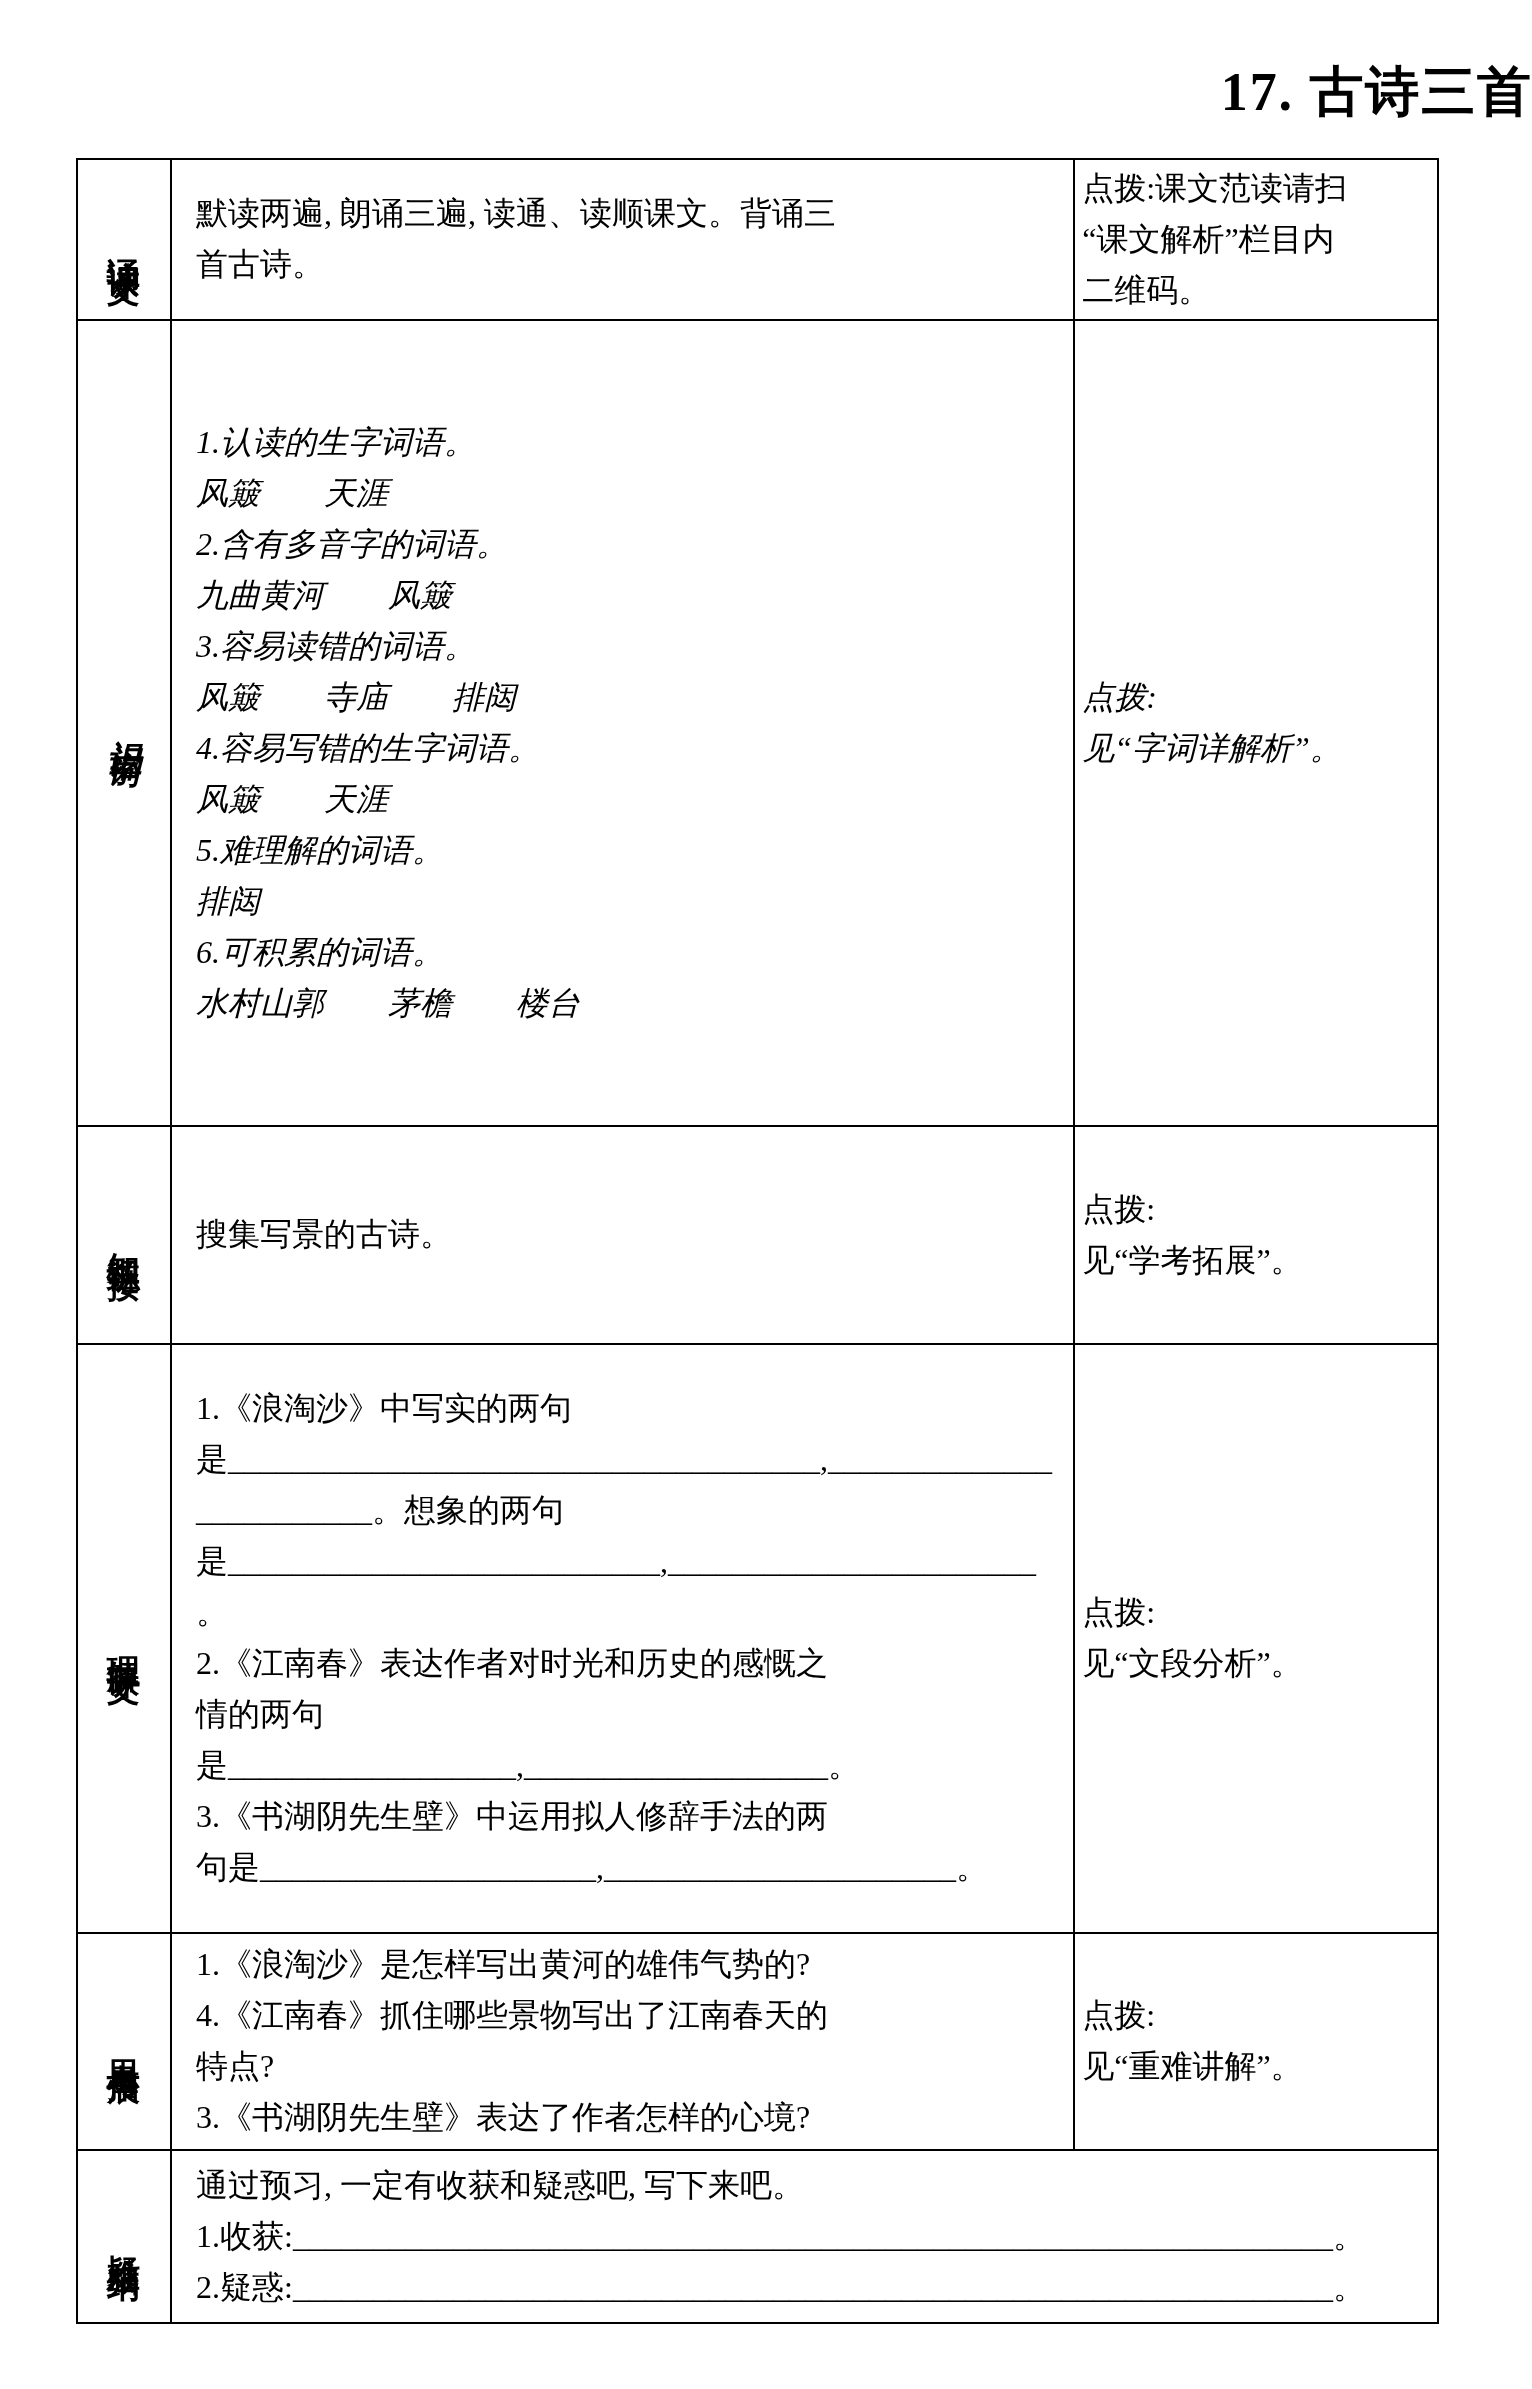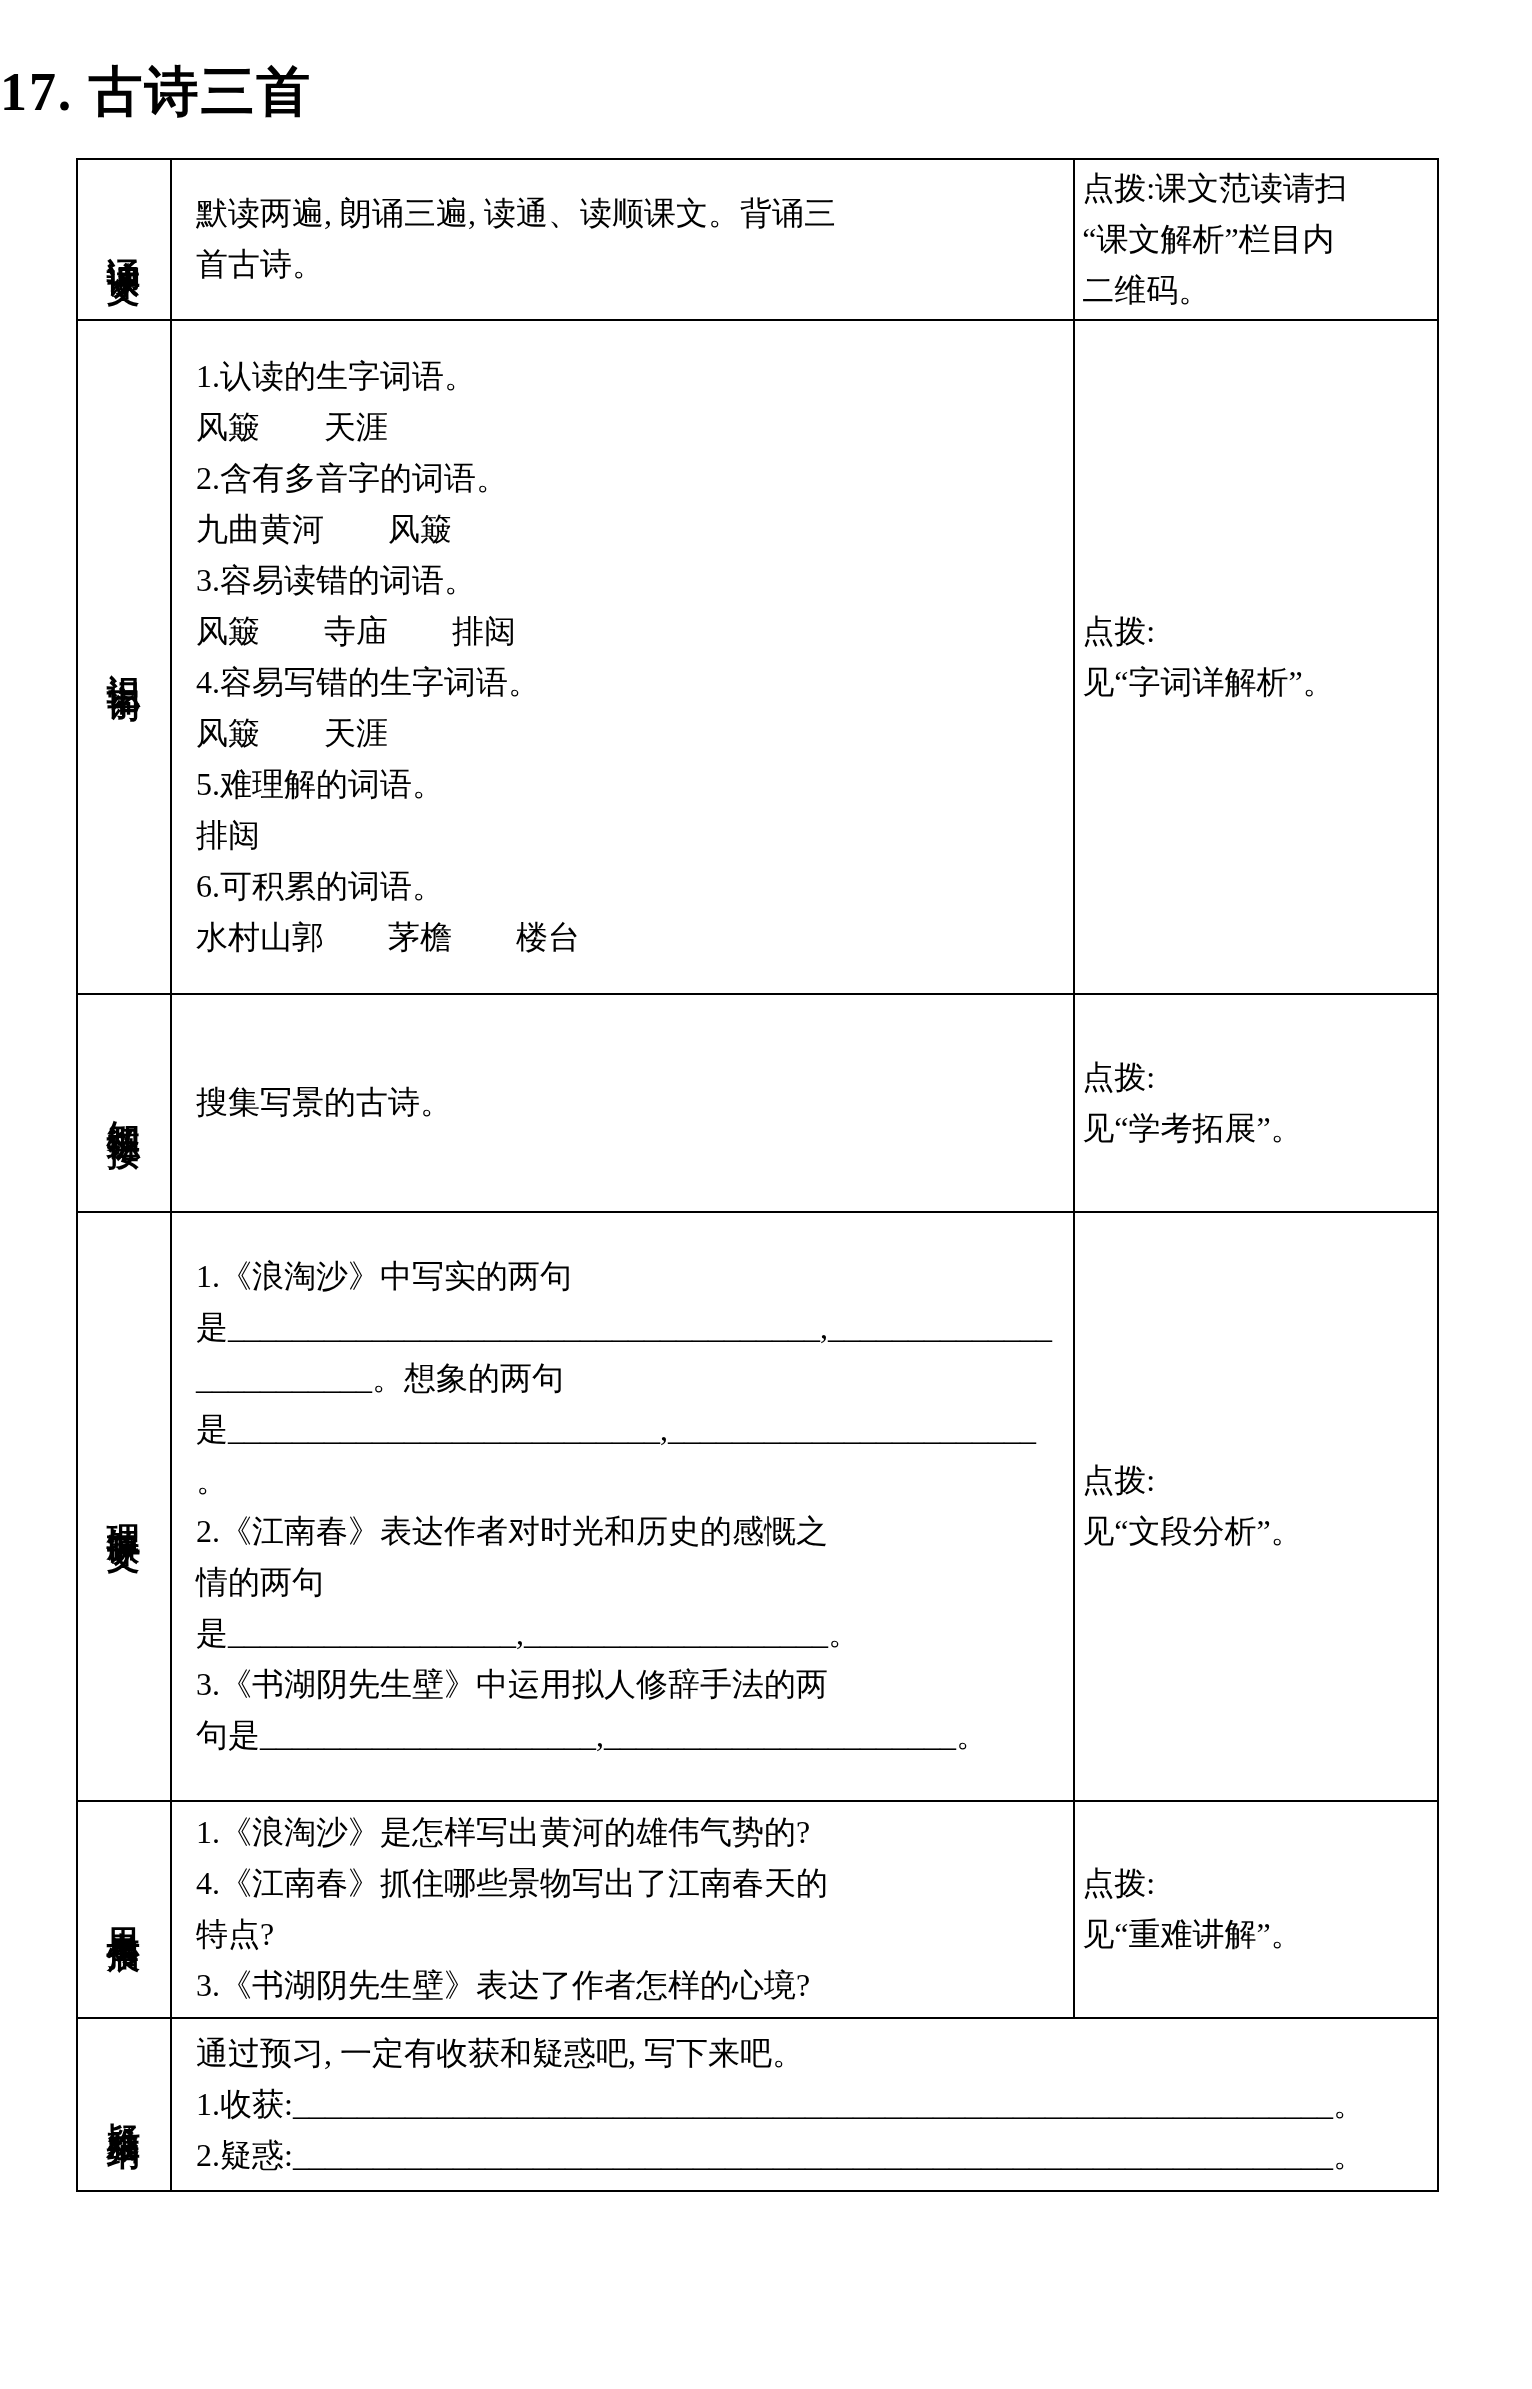--- a/index.html
+++ b/index.html
@@ -13,21 +13,21 @@
     height: 2411px;
     background: #ffffff;
     font-family: "Liberation Serif", "DejaVu Serif", serif;
     color: #000000;
   }
   .title {
     position: absolute;
     top: 56px;
     left: 0;
     width: 100%;
-    text-align: left;
+    text-align: right;
     font-size: 54px;
     font-weight: bold;
     letter-spacing: 1.9px;
     font-family: "Liberation Serif", "DejaVu Serif", serif;
   }
   table.sheet {
     position: absolute;
     left: 76px;
     top: 158px;
     width: 1360px;
@@ -59,21 +59,21 @@
     padding: 2.9px 9.6px 2.9px 24px;
     white-space: pre-wrap;
     word-break: break-all;
   }
   td.tip-cell {
     padding: 2.9px 4.8px 2.9px 7.2px;
     white-space: pre-wrap;
     word-break: break-all;
   }
   tr.r1 { height: 153px; margin-left: 40px; }
-  tr.r2 { height: 674px; }
+  tr.r2 { height: 806px; font-style: italic; }
   tr.r3 { height: 218px; }
   tr.r4 { height: 589px; }
   tr.r5 { height: 217px; }
   tr.r6 { height: 173px; margin-left: 40px; }
 </style>
 </head>
 <body>
 
 <div class="page">
 

